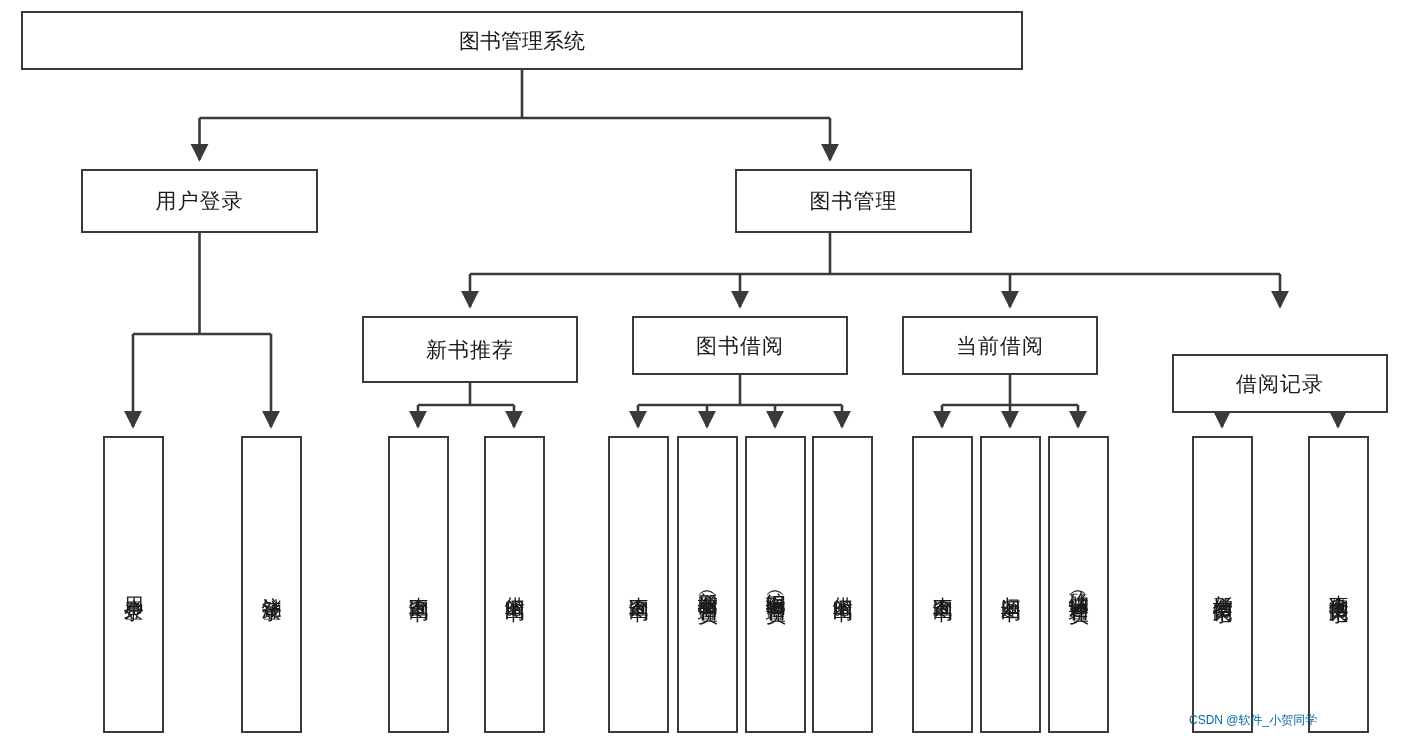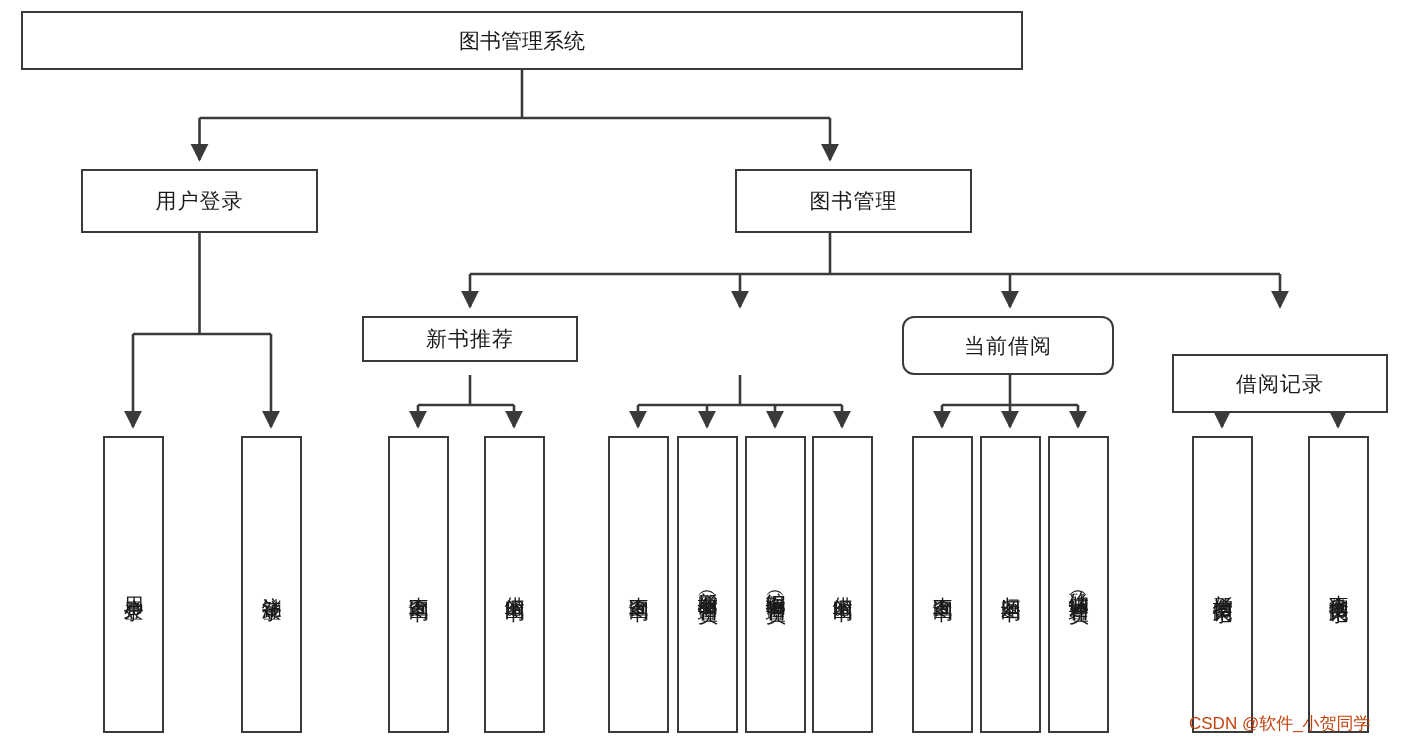--- a/index.html
+++ b/index.html
@@ -55,22 +55,22 @@
     text-orientation: upright;
     line-height: 1.18;
     letter-spacing: 2px;
     white-space: nowrap;
     text-align: center;
   }
   .watermark {
     position: absolute;
     left: 1189px;
     top: 712px;
-    font-size: 17px;
-    color: #c2410c;
+    font-size: 12px;
+    color: #0369a1;
     white-space: nowrap;
     font-family: "Liberation Sans", "DejaVu Sans", sans-serif;
   }
 </style>
 </head>
 <body>
 
 <div id="canvas">
 
   <svg class="connectors" viewBox="0 0 1405 747" xmlns="http://www.w3.org/2000/svg">
@@ -127,24 +127,27 @@
     <span>图书管理系统</span>
   </div>
 
   <div class="node horiz" style="left:81px; top:169px; width:237px; height:64px;">
     <span>用户登录</span>
   </div>
   <div class="node horiz" style="left:711px; top:169px; width:237px; height:64px;margin-left:24px;">
     <span>图书管理</span>
   </div>
 
-  <div class="node horiz" style="left:362px; top:316px; width:216px; height:46px;">
+  <div class="node horiz" style="left:362px; top:316px; width:216px; height:67px;">
     <span>新书推荐</span>
   </div>
-  <div class="node horiz" style="left:902px; top:316px; width:212px; height:59px;border-radius:12px;">
+  <div class="node horiz" style="left:632px; top:316px; width:216px; height:59px;">
+    <span>图书借阅</span>
+  </div>
+  <div class="node horiz" style="left:902px; top:316px; width:196px; height:59px;">
     <span>当前借阅</span>
   </div>
   <div class="node horiz" style="left:1172px; top:316px; width:216px; height:59px;margin-top:38px;">
     <span>借阅记录</span>
   </div>
 
   <div class="node leaf" style="left:103px; top:436px; width:61px; height:297px;">
     <span class="vtext">用户登录</span>
   </div>
   <div class="node leaf" style="left:241px; top:436px; width:61px; height:297px;">

